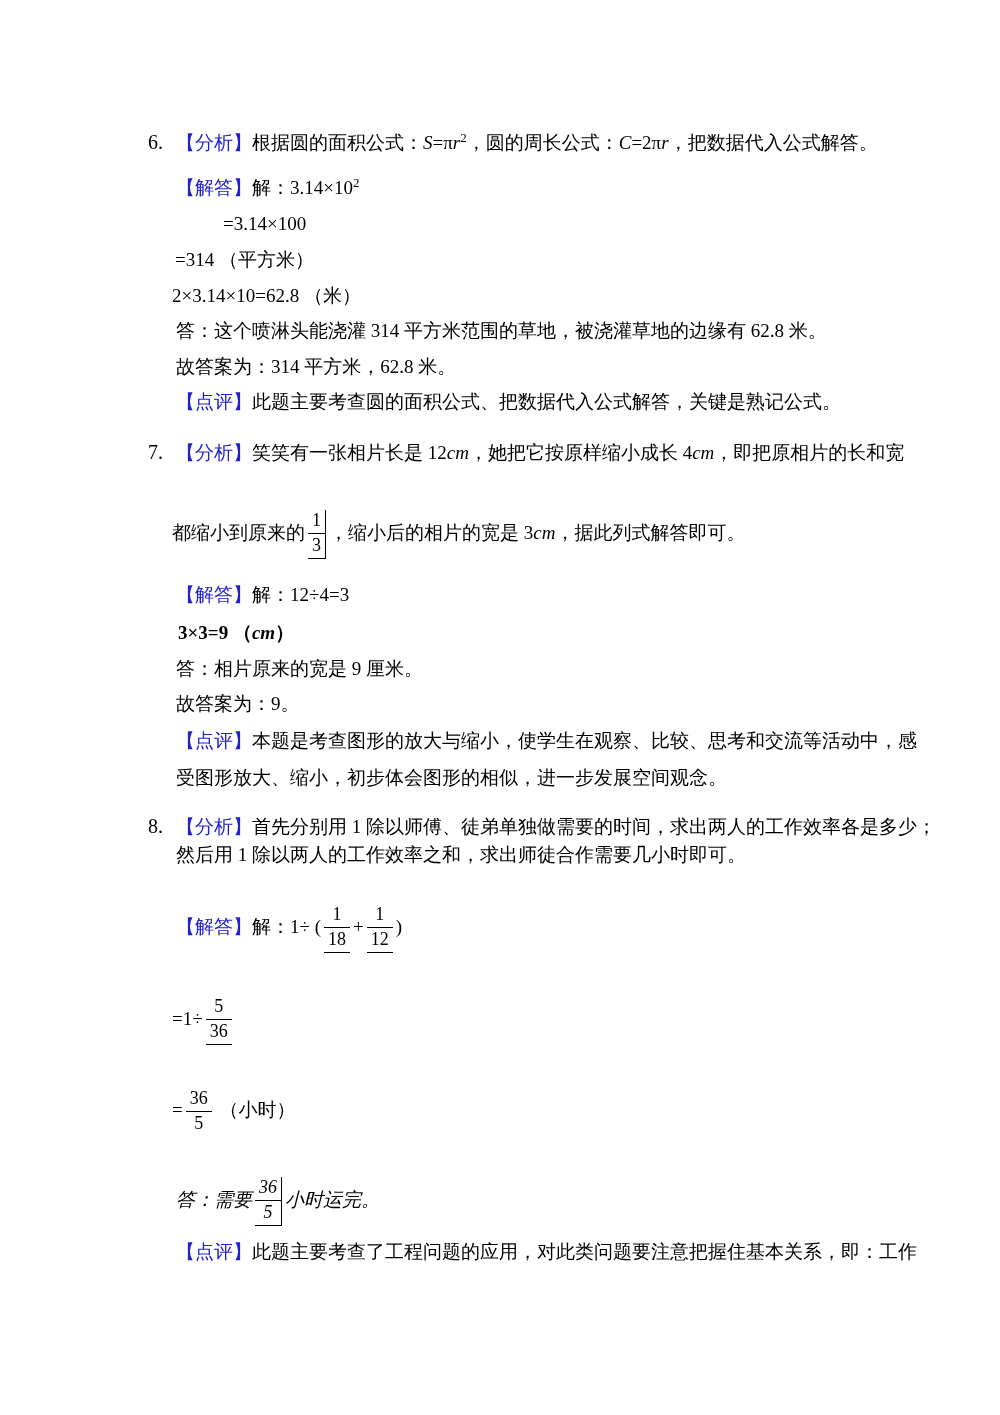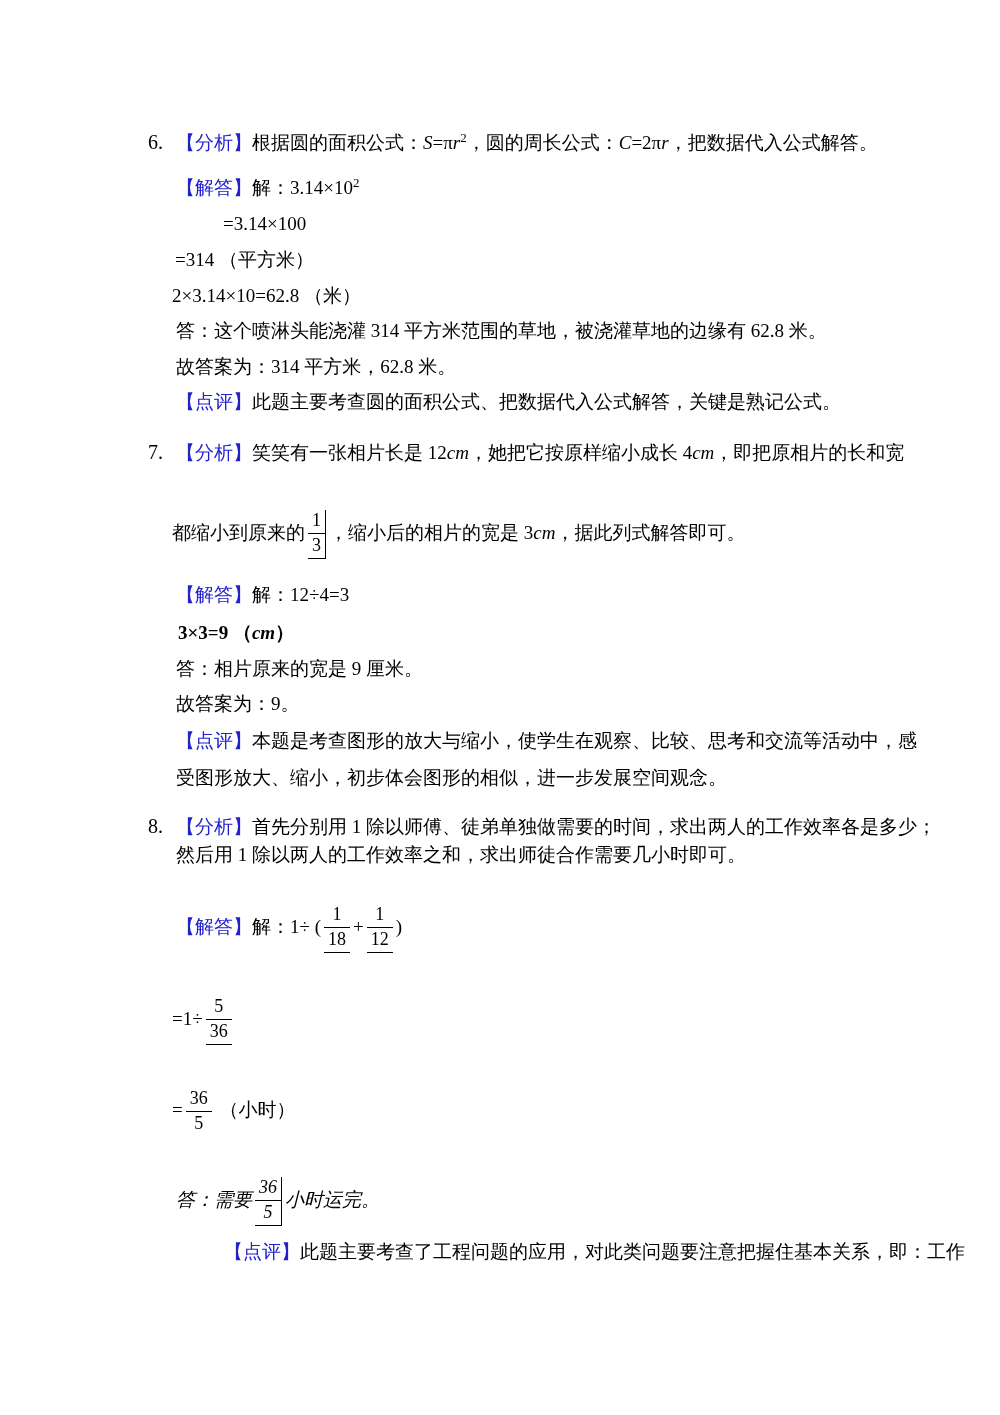--- a/index.html
+++ b/index.html
@@ -65,14 +65,14 @@
     <div class="line" style="top: 657px; left: 176px;"><span class="cn">答：相片原来的宽是 </span><span class="m">9</span><span class="cn"> 厘米。</span></div>
     <div class="line" style="top: 692px; left: 176px;"><span class="cn">故答案为：</span><span class="m">9</span><span class="cn">。</span></div>
     <div class="line" style="top: 729px; left: 176px;"><span class="label" style="color: rgb(34, 34, 204);">【点评】</span><span class="cn">本题是考查图形的放大与缩小，使学生在观察、比较、思考和交流等活动中，感</span></div>
     <div class="line" style="top: 766px; left: 176px;"><span class="cn">受图形放大、缩小，初步体会图形的相似，进一步发展空间观念。</span></div>
     <div class="line" style="top: 805px; left: 148px; margin-top: 9px;"><span class="qnum">8.</span><span class="label" style="color: rgb(34, 34, 204);">【分析】</span><span class="cn">首先分别用 </span><span class="m">1</span><span class="cn"> 除以师傅、徒弟单独做需要的时间，求出两人的工作效率各是多少；</span></div>
     <div class="line" style="top: 843px; left: 176px; text-align: center;"><span class="cn">然后用 </span><span class="m">1</span><span class="cn"> 除以两人的工作效率之和，求出师徒合作需要几小时即可。</span></div>
     <div class="line" style="top: 904px; left: 176px;"><span class="label" style="color: rgb(34, 34, 204);">【解答】</span><span class="cn">解：</span><span class="m">1÷ (</span><span class="frac u"><span class="num">1</span><span class="den">18</span></span><span class="m">+</span><span class="frac u"><span class="num">1</span><span class="den">12</span></span><span class="m">)</span></div>
     <div class="line" style="top: 996px; left: 172px;"><span class="m">=1÷</span><span class="frac u"><span class="num">5</span><span class="den">36</span></span></div>
     <div class="line" style="top: 1088px; left: 172px;"><span class="m">=</span><span class="frac plain"><span class="num">36</span><span class="den">5</span></span><span class="cn"> （小时）</span></div>
     <div class="line" style="top: 1177px; left: 176px; font-style: italic;"><span class="cn">答：需要</span><span class="frac box"><span class="num">36</span><span class="den">5</span></span><span class="cn">小时运完。</span></div>
-    <div class="line" style="top: 1240px; left: 176px; margin-left: 48px;"><span class="label" style="color: rgb(34, 34, 204);">【点评】</span><span class="cn">此题主要考查了工程问题的应用，对此类问题要注意把握住基本关系，即：工作</span></div>
+    <div class="line" style="top: 1240px; left: 176px;"><span class="label" style="color: rgb(34, 34, 204);">【点评】</span><span class="cn">此题主要考查了工程问题的应用，对此类问题要注意把握住基本关系，即：工作</span></div>
   </div>
 
 </body></html>

